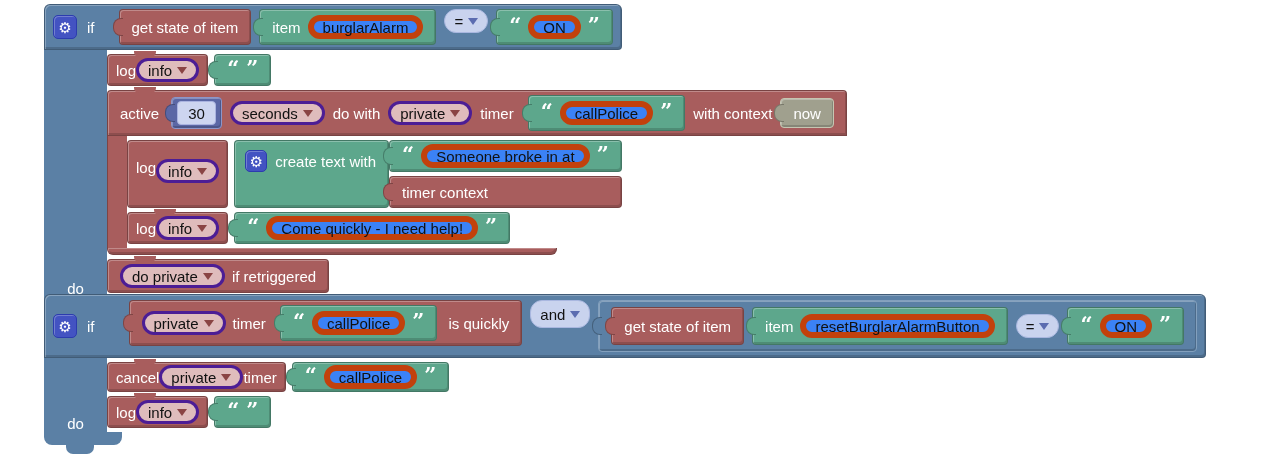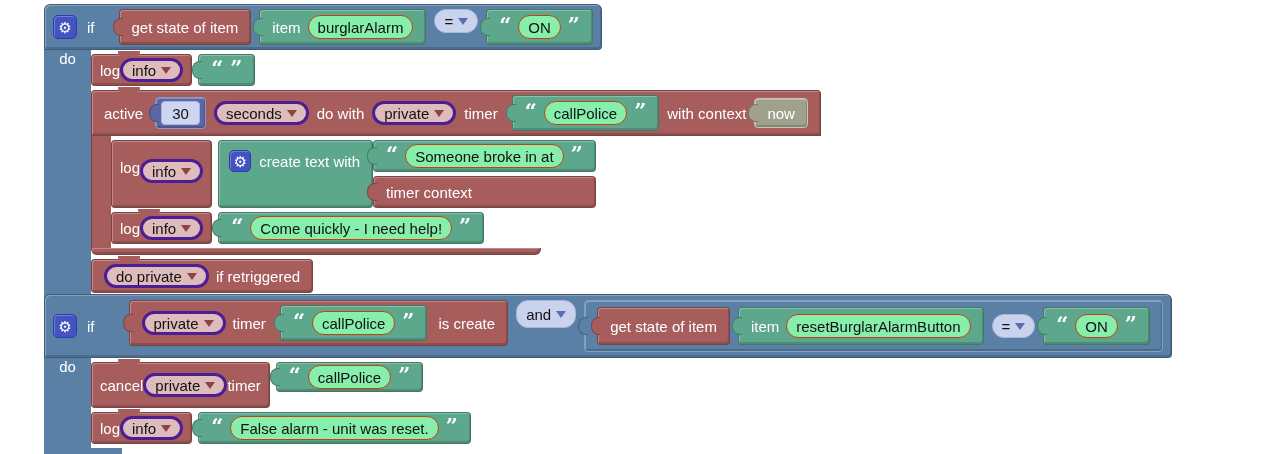--- a/index.html
+++ b/index.html
@@ -23,42 +23,42 @@
   .vblock.h30 { height:30px;text-align:center; }
   .vblock.h32 { height:32px; }
   .vblock.h38 { height:38px; }
   .tabbed::before { content:''; position:absolute; left:-7px; top:50%; transform:translateY(-50%);
                     width:9px; height:16px; background:var(--bg);
                     border:1px solid rgba(0,0,0,.25); border-right:none; border-radius:8px 0 0 8px; }
 
   .field { display:inline-flex; align-items:center; gap:5px; height:24px; padding:0 9px;
            border-radius:12px; font-size:15px; color:#111; white-space:nowrap; }
   .f-pink  { background:#dfbcbc; border:3px solid #4c1d95; }
-  .f-green { background:#86efac; border:1px solid #c2410c; }
+  .f-green { background:#3b82f6; border:6px solid #c2410c; }
   .f-blue  { background:#c9d3ee; border:1px solid #a9b7e0; }
 
   .caret { width:0; height:0; border-left:5px solid transparent; border-right:5px solid transparent;
            border-top:7px solid #8a4444; display:inline-block; }
   .caret-blue { border-top-color:#5b6cb0; }
 
   .q { color:#fff; font-family:"DejaVu Serif", serif; font-weight:bold; font-size:21px;
        line-height:10px; height:14px; }
 
   .gear { width:24px; height:24px; border-radius:5px; background:#4353c2; border:1px solid #2c3cae;
           display:flex; align-items:center; justify-content:center; flex:0 0 auto;
           box-shadow: inset 1px 1px 0 rgba(255,255,255,.25); cursor:pointer; }
   .gear::before { content:"⚙"; color:#fff; font-size:15px; line-height:1; }
   .gear.small { width:22px; height:22px; }
 
   
   .rule { position:absolute; left:0;margin-left:44px; }
   .if-row { display:flex; align-items:center; gap:10px; padding:4px 8px; width:fit-content; }
   .cond { display:flex; align-items:flex-start; gap:8px; }
   .rule-body { display:flex; align-items:stretch; }
-  .do-col { width:47px; display:flex; justify-content:center; align-items:flex-start; 
+  .do-col { width:63px; display:flex; justify-content:center; align-items:flex-end; padding-top:10px;
             border-radius:0; }
   .stmts { display:flex; flex-direction:column; align-items:flex-start; gap:4px; padding:4px 0; }
   .stmt-row { display:flex; align-items:flex-start; }
   .stmt { position:relative; }
   .stmt-notch::after { content:''; position:absolute; top:-4px; left:26px; width:22px; height:6px;
                        background:var(--bg); border-radius:0 0 5px 5px; }
   .bottom-bar { border-radius:0 0 8px 8px; }
   .bottom-tab { border-radius:0 0 7px 7px; }
 
   
@@ -227,21 +227,21 @@
           <span class="field f-pink">
             <span class="dlbl">private</span>
             <i class="caret"></i>
           </span>
           <span class="wlbl">timer</span>
           <div class="vblock blk c-green tabbed" style="margin-left:7px;">
             <span class="q">“</span>
             <span class="field f-green">callPolice</span>
             <span class="q">”</span>
           </div>
-          <span class="wlbl" style="margin-left:4px;">is create</span>
+          <span class="wlbl" style="margin-left:4px;">is quickly</span>
         </div>
 
         <span class="field f-blue" style="height:28px;">
           <span class="dlbl">and</span>
           <i class="caret caret-blue"></i>
         </span>
 
         <div class="vblock blk c-blue tabbed" style="height:52px; border-color:#83a0bd; gap:8px;">
           <div class="vblock h38 blk c-red tabbed">
             <span class="wlbl">get state of item</span>
@@ -264,21 +264,21 @@
       </div>
     </div>
 
     <div class="rule-body">
       <div class="do-col c-blue">
         <span class="wlbl">do</span>
       </div>
       <div class="stmts">
 
         <div class="stmt-row">
-          <div class="log-red blk c-red stmt stmt-notch" style="height:46px;">
+          <div class="log-red blk c-red stmt stmt-notch" style="height:30px;">
             <span class="wlbl">cancel</span>
             <span class="field f-pink">
               <span class="dlbl">private</span>
               <i class="caret"></i>
             </span>
             <span class="wlbl">timer</span>
           </div>
           <div class="vblock h30 blk c-green tabbed" style="margin-left:6px;">
             <span class="q">“</span>
             <span class="field f-green">callPolice</span>
@@ -289,21 +289,20 @@
         <div class="stmt-row">
           <div class="log-red blk c-red stmt stmt-notch">
             <span class="wlbl">log</span>
             <span class="field f-pink">
               <span class="dlbl">info</span>
               <i class="caret"></i>
             </span>
           </div>
           <div class="vblock h32 blk c-green tabbed" style="margin-left:6px;">
             <span class="q">“</span>
-            <span class="field f-green">False alarm - unit was reset.</span>
             <span class="q">”</span>
           </div>
         </div>
 
       </div>
     </div>
     <div class="bottom-bar c-blue" style="width:78px; height:13px;"></div>
     <div class="bottom-tab c-blue" style="width:28px; height:9px; margin-left:22px;"></div>
   </section>
 

